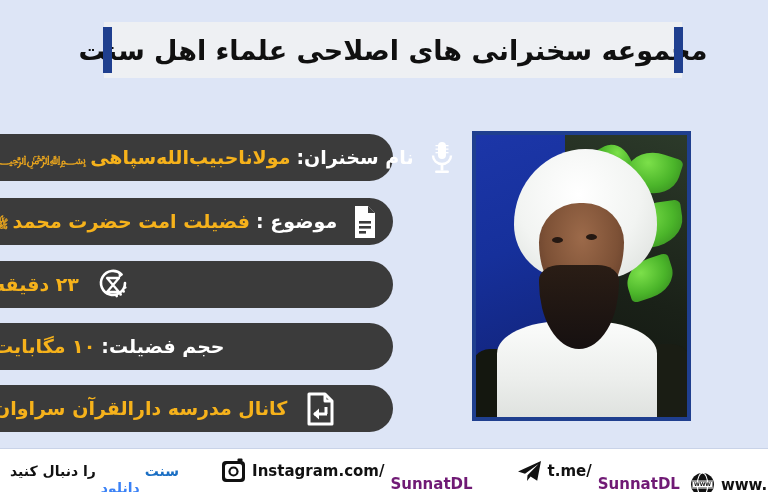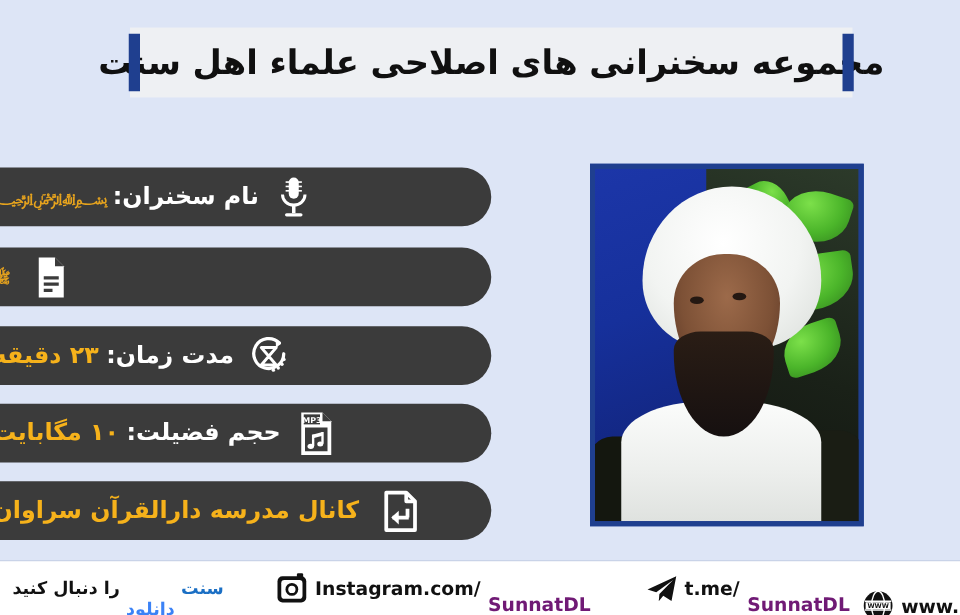--- a/index.html
+++ b/index.html
@@ -267,72 +267,60 @@
         <rect x="8.5" y="4" width="13" height="1.3"></rect>
         <rect x="8.5" y="7.5" width="13" height="1.3"></rect>
         <rect x="8.5" y="11" width="13" height="1.3"></rect>
         <path d="M6 14.5c0 5 4 8.5 9 8.5s9-3.5 9-8.5" fill="none" stroke="#ffffff" stroke-width="2.4"></path>
         <rect x="13.6" y="22.5" width="2.8" height="7"></rect>
         <rect x="8" y="29.5" width="14" height="2.6" rx="1.3"></rect>
       </svg>
     </span>
     <span class="pill-text">
       <span class="lbl">نام سخنران:</span>
+      <span class="val">مولاناحبیب‌الله‌سپاهی</span>
       <span class="honor">﷽</span>
     </span>
   </div>
 
   <div class="pill" id="pill-subject">
     <span class="pill-icon">
       <svg width="30" height="34" viewBox="0 0 30 34" fill="#ffffff">
         <path d="M5 1h13l7 7v25H5z"></path>
         <path d="M18 1v7h7z" fill="#3b3b3b"></path>
         <rect x="9" y="16" width="12" height="2.6" fill="#3b3b3b"></rect>
         <rect x="9" y="21" width="12" height="2.6" fill="#3b3b3b"></rect>
         <rect x="9" y="26" width="7" height="2.6" fill="#3b3b3b"></rect>
       </svg>
     </span>
     <span class="pill-text">
+      <span class="lbl">موضوع :</span>
+      <span class="val">فضیلت امت حضرت محمد</span>
       <span class="honor">ﷺ</span>
     </span>
   </div>
 
   <div class="pill" id="pill-duration">
     <span class="pill-icon">
       <svg width="34" height="34" viewBox="0 0 34 34">
         <path d="M25.5 6.4A12 12 0 1 0 29 15" fill="none" stroke="#ffffff" stroke-width="2.6" stroke-linecap="round"></path>
         <path d="M22.5 3.2l4.4 3.6-4.1 3.6z" fill="#ffffff"></path>
         <circle cx="29.2" cy="19.5" r="1.35" fill="#ffffff"></circle>
         <circle cx="27.6" cy="23.4" r="1.35" fill="#ffffff"></circle>
         <circle cx="24.6" cy="26.4" r="1.35" fill="#ffffff"></circle>
         <circle cx="20.7" cy="28.1" r="1.35" fill="#ffffff"></circle>
         <path d="M11 10h12l-6 7 6 7H11l6-7z" fill="none" stroke="#ffffff" stroke-width="2.3" stroke-linejoin="round"></path>
       </svg>
     </span>
     <span class="pill-text">
-      <span class="lbl">مدت زمان:</span>
       <span class="val">۲۳ دقیقه</span>
     </span>
   </div>
 
   <div class="pill" id="pill-filesize">
-    <span class="pill-icon">
-      <svg width="32" height="36" viewBox="0 0 32 36">
-        <path d="M4 1h17l7 7v27H4z" fill="#ffffff"></path>
-        <path d="M21 1v7h7z" fill="#3b3b3b"></path>
-        <rect x="6" y="2.5" width="13" height="8" fill="#3b3b3b"></rect>
-        <text x="12.5" y="9" font-family="DejaVu Sans, sans-serif" font-size="6.4" font-weight="700" fill="#ffffff" text-anchor="middle">MP3</text>
-        <rect x="7" y="13" width="18" height="19" fill="#3b3b3b"></rect>
-        <path d="M21 16.5v9.5" stroke="#ffffff" stroke-width="1.9" fill="none"></path>
-        <path d="M13.5 18.6v9.2" stroke="#ffffff" stroke-width="1.9" fill="none"></path>
-        <path d="M13.5 18.6l7.5-2.1v3l-7.5 2.1z" fill="#ffffff"></path>
-        <ellipse cx="11.6" cy="28" rx="2.6" ry="2.1" fill="#ffffff"></ellipse>
-        <ellipse cx="19.2" cy="26.2" rx="2.4" ry="2" fill="#ffffff"></ellipse>
-      </svg>
-    </span>
     <span class="pill-text">
       <span class="lbl">حجم فضیلت:</span>
       <span class="val">۱۰ مگابایت</span>
     </span>
   </div>
 
   <div class="pill" id="pill-source">
     <span class="pill-icon">
       <svg width="32" height="34" viewBox="0 0 32 34">
         <path d="M4 2h16l7 7v23H4z" fill="none" stroke="#ffffff" stroke-width="3" stroke-linejoin="round"></path>

